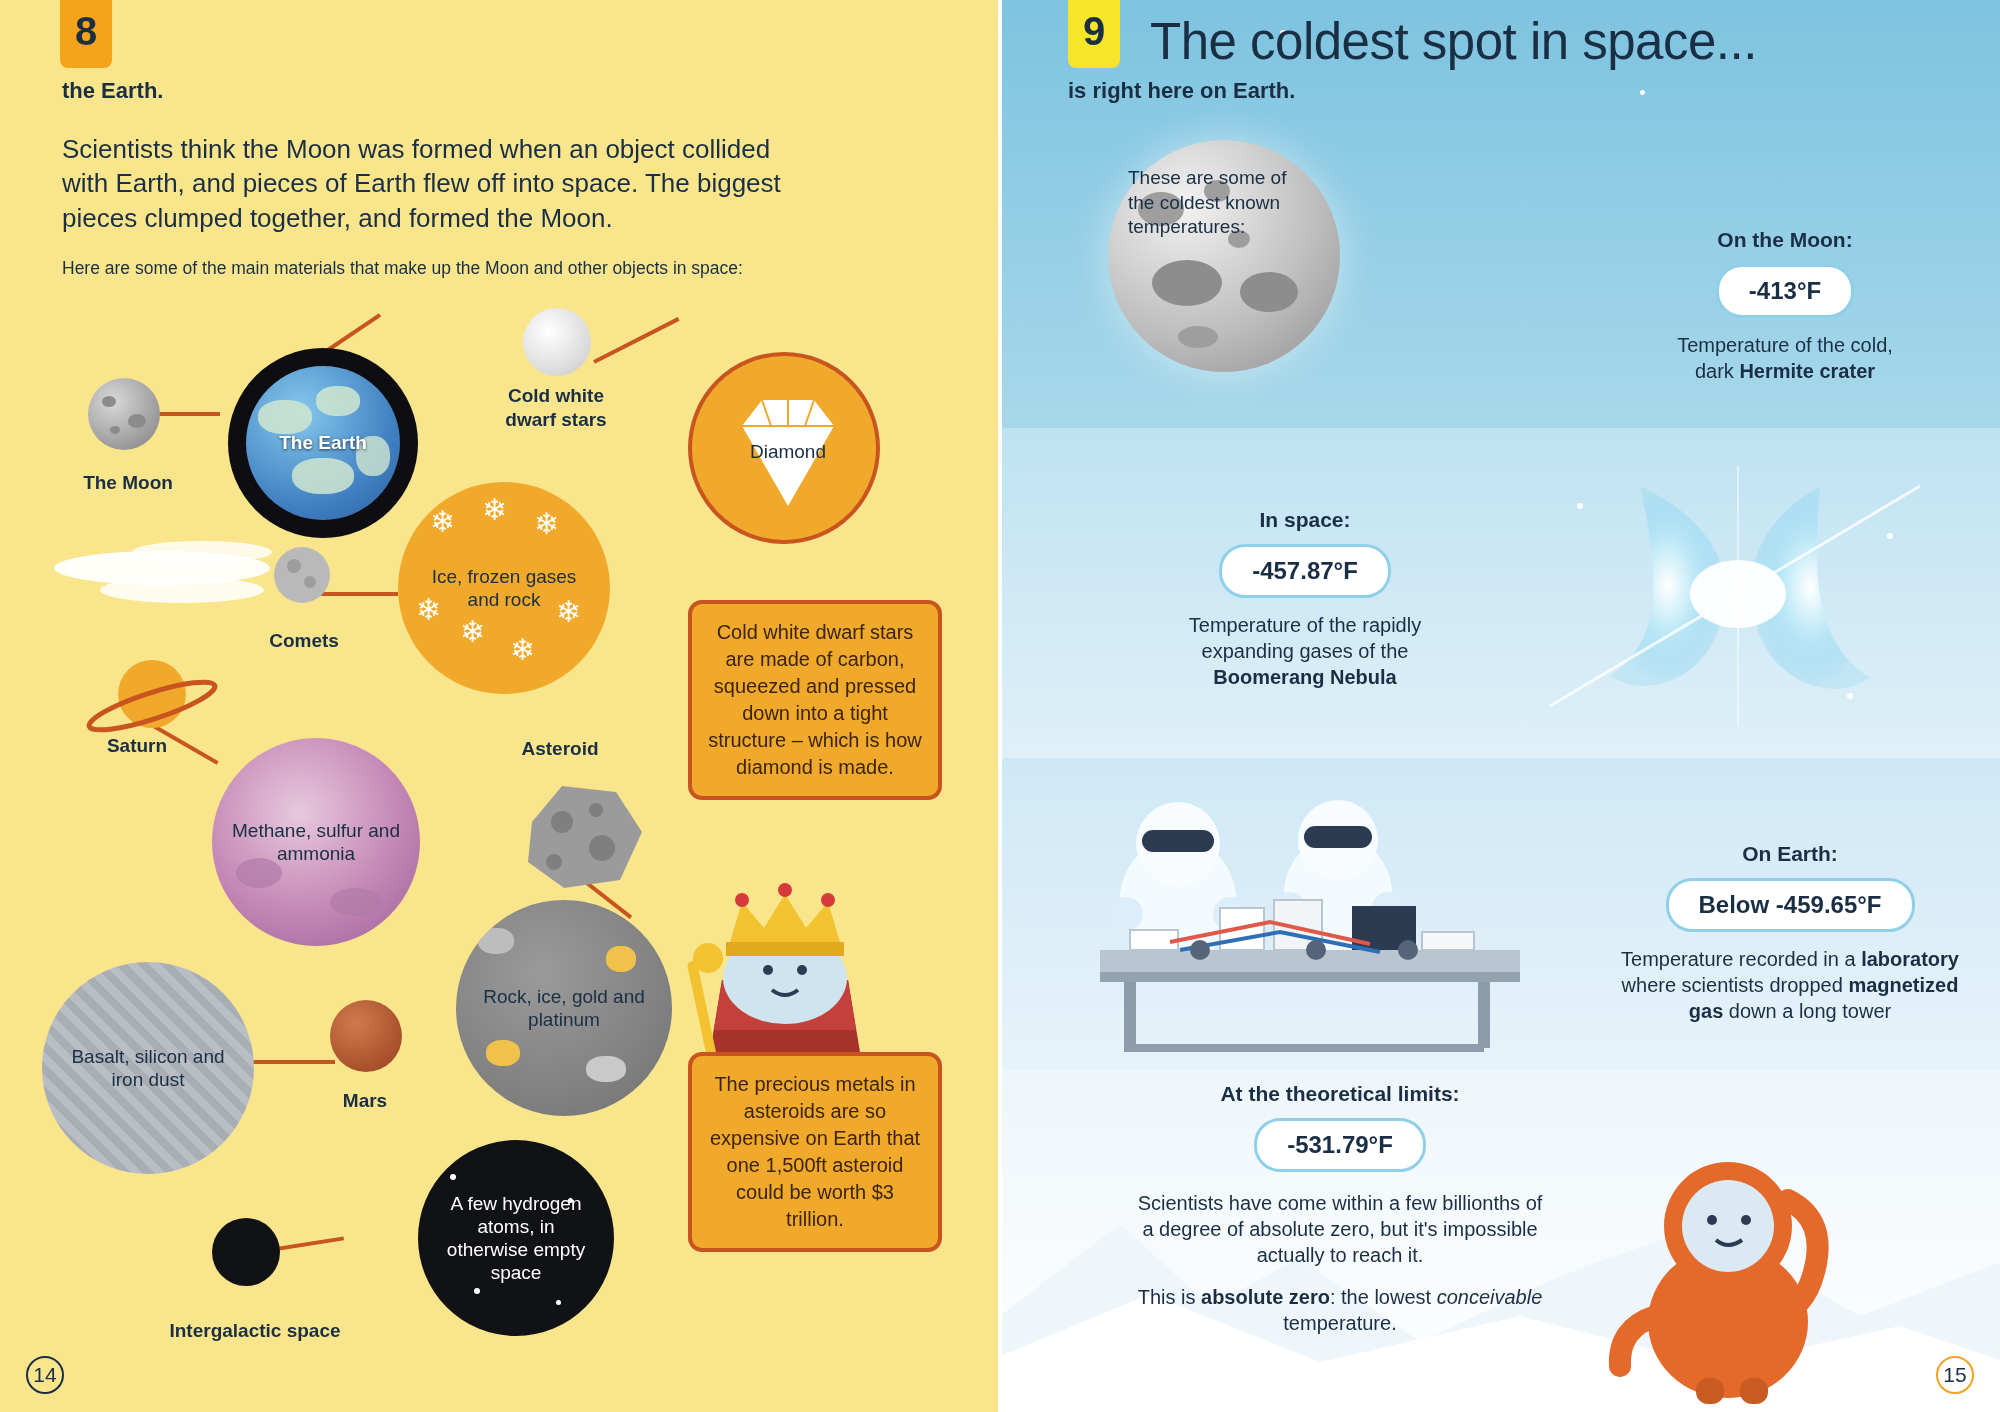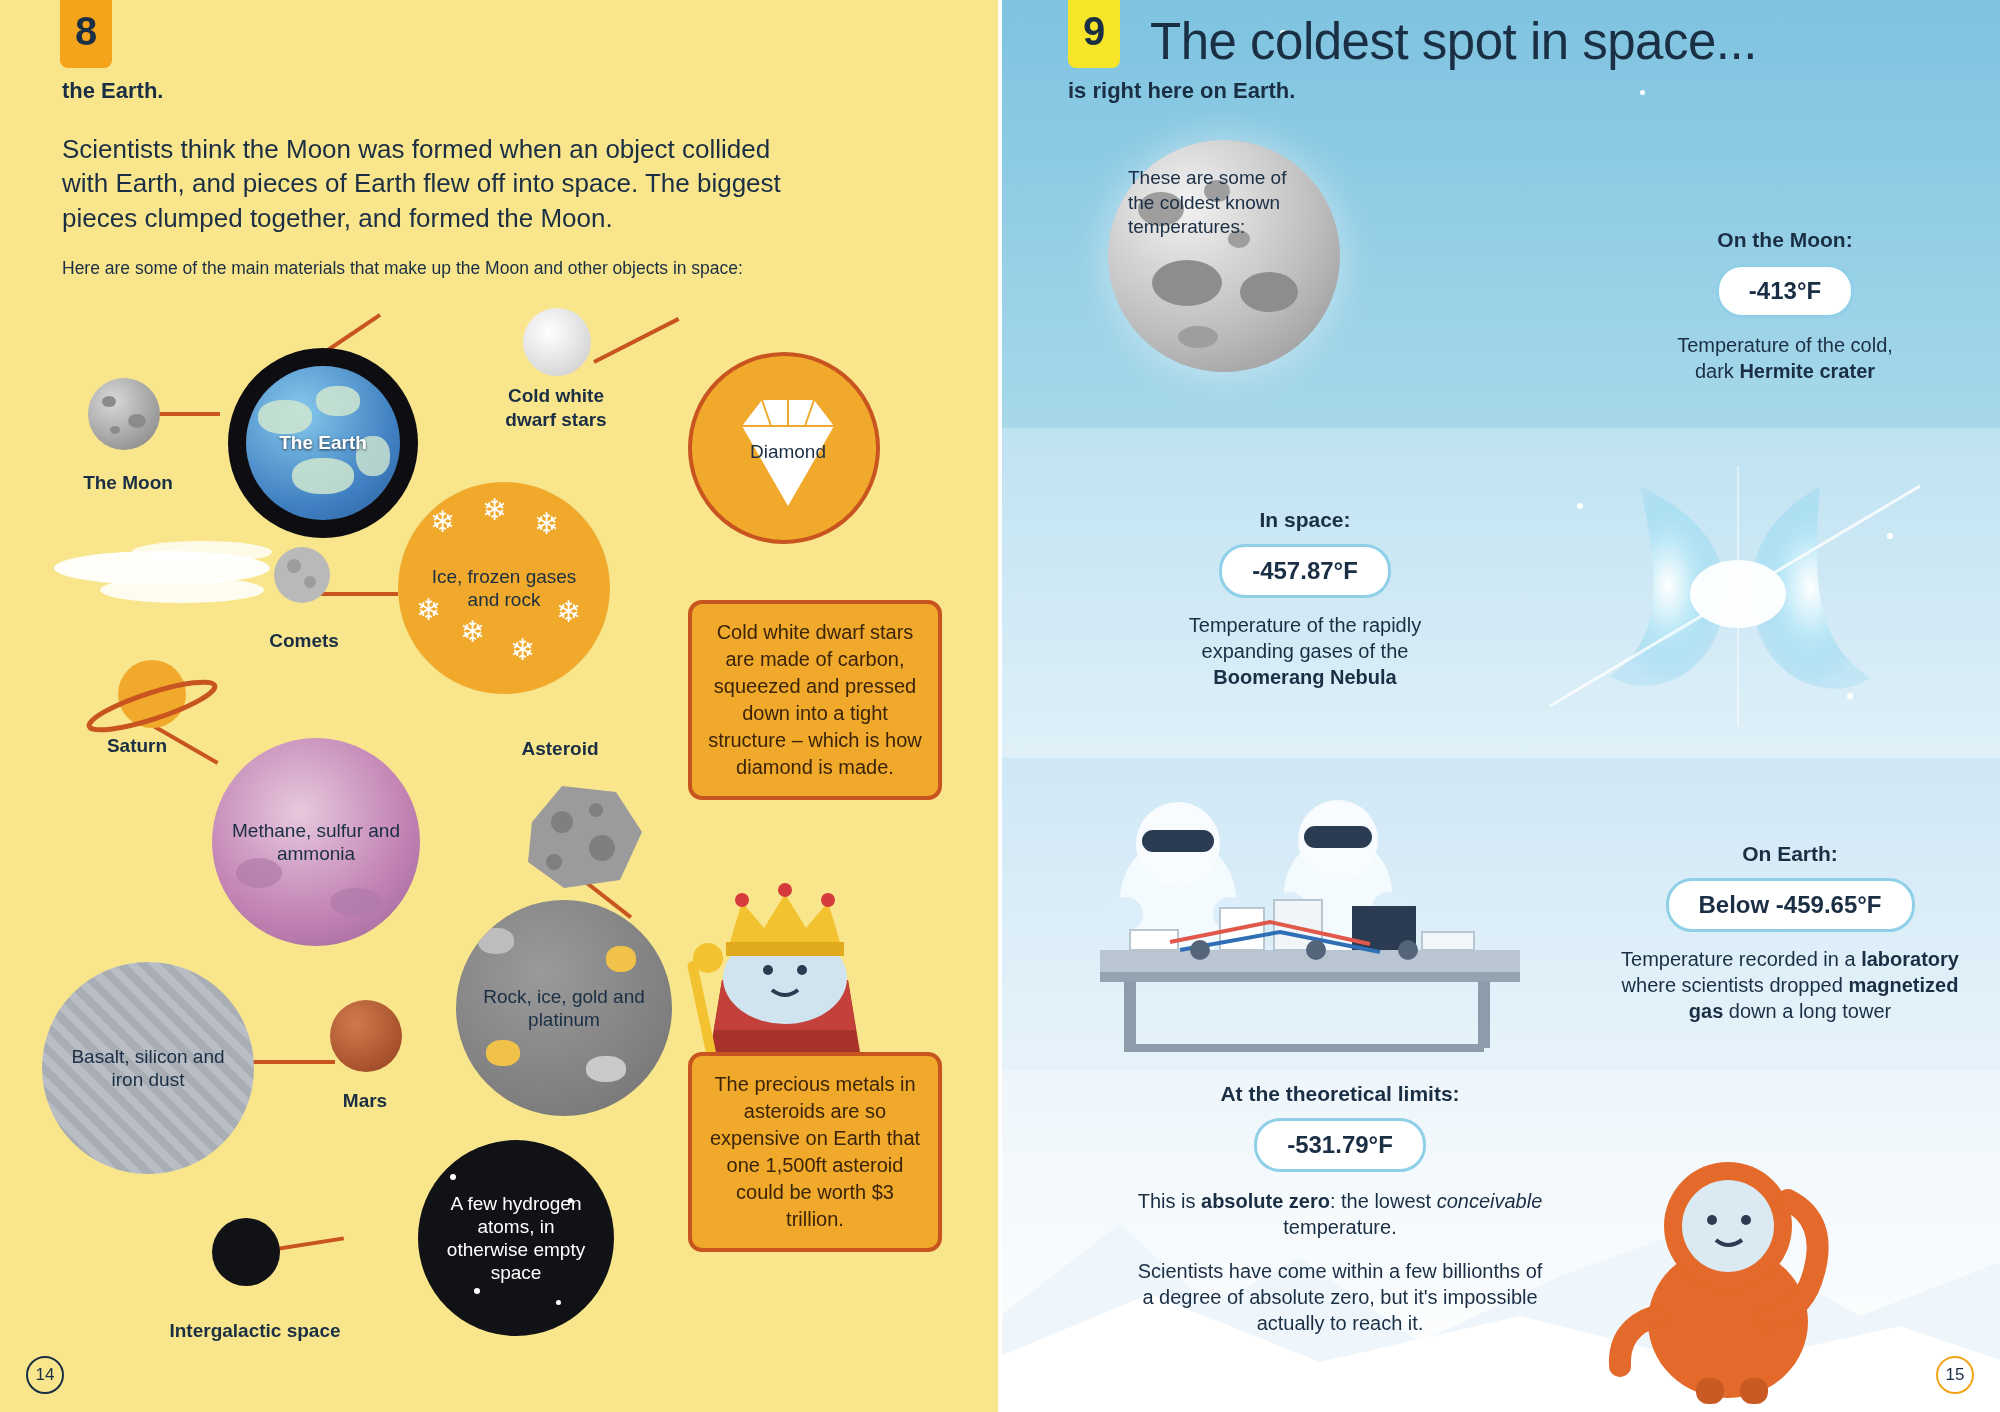--- a/index.html
+++ b/index.html
@@ -87,21 +87,21 @@
     font-size: 20px; line-height: 1.35;
     text-align: center;
     display: flex; align-items: center; justify-content: center;
     padding: 14px;
   }
 
   .page-num {
     position: absolute; bottom: 18px;
     width: 38px; height: 38px; border-radius: 50%;
     display: flex; align-items: center; justify-content: center;
-    font-size: 17px; color: #1a2e44;
+    font-size: 21px; color: #1a2e44;
   }
   .page-num.left { left: 26px; border: 2px solid #1a2e44; }
   .page-num.right { right: 26px; border: 2px solid #f3a41b; color:#1a2e44; }
 
   
   .band { position: absolute; left: 1000px; width: 1000px; overflow: hidden; }
   .band1 { top: 0;    height: 428px; background: linear-gradient(180deg,#7ec3e0 0%, #a7d8ea 100%); }
   .band2 { top: 428px; height: 330px; background: linear-gradient(180deg,#bfe2f2 0%, #dff0f8 100%); }
   .band3 { top: 758px; height: 312px; background: linear-gradient(180deg,#cfe8f6 0%, #e7f3fa 100%); }
   .band4 { top: 1070px; height: 342px; background: linear-gradient(180deg,#eef6fb 0%, #ffffff 100%); }
@@ -408,24 +408,24 @@
         <rect x="140" y="238" width="28" height="26" rx="12" fill="#c95a22"></rect>
       </svg>
     </div>
   </div>
 
   <div style="position:absolute; left:1130px; top:1082px; width:420px; text-align:center;">
     <div class="rlabel">At the theoretical limits:</div>
     <div style="margin-top:12px;">
       <span class="pill">-531.79°F</span>
     </div>
+    <div class="rdesc" style="margin-top:18px;">Scientists have come within a few billionths of a degree of absolute zero, but it's impossible actually to reach it.</div>
     <div class="rdesc" style="margin-top:16px;">
       <span>This is </span><b>absolute zero</b><span>: the lowest </span><i>conceivable</i><span> temperature.</span>
     </div>
-    <div class="rdesc" style="margin-top:18px;">Scientists have come within a few billionths of a degree of absolute zero, but it's impossible actually to reach it.</div>
   </div>
 
   <div class="num-badge right">9</div>
   <div class="title right">The coldest spot in space...</div>
   <div class="subtitle right">is right here on Earth.</div>
   <div class="page-num right">15</div>
 
 </div>
 
 </body></html>

